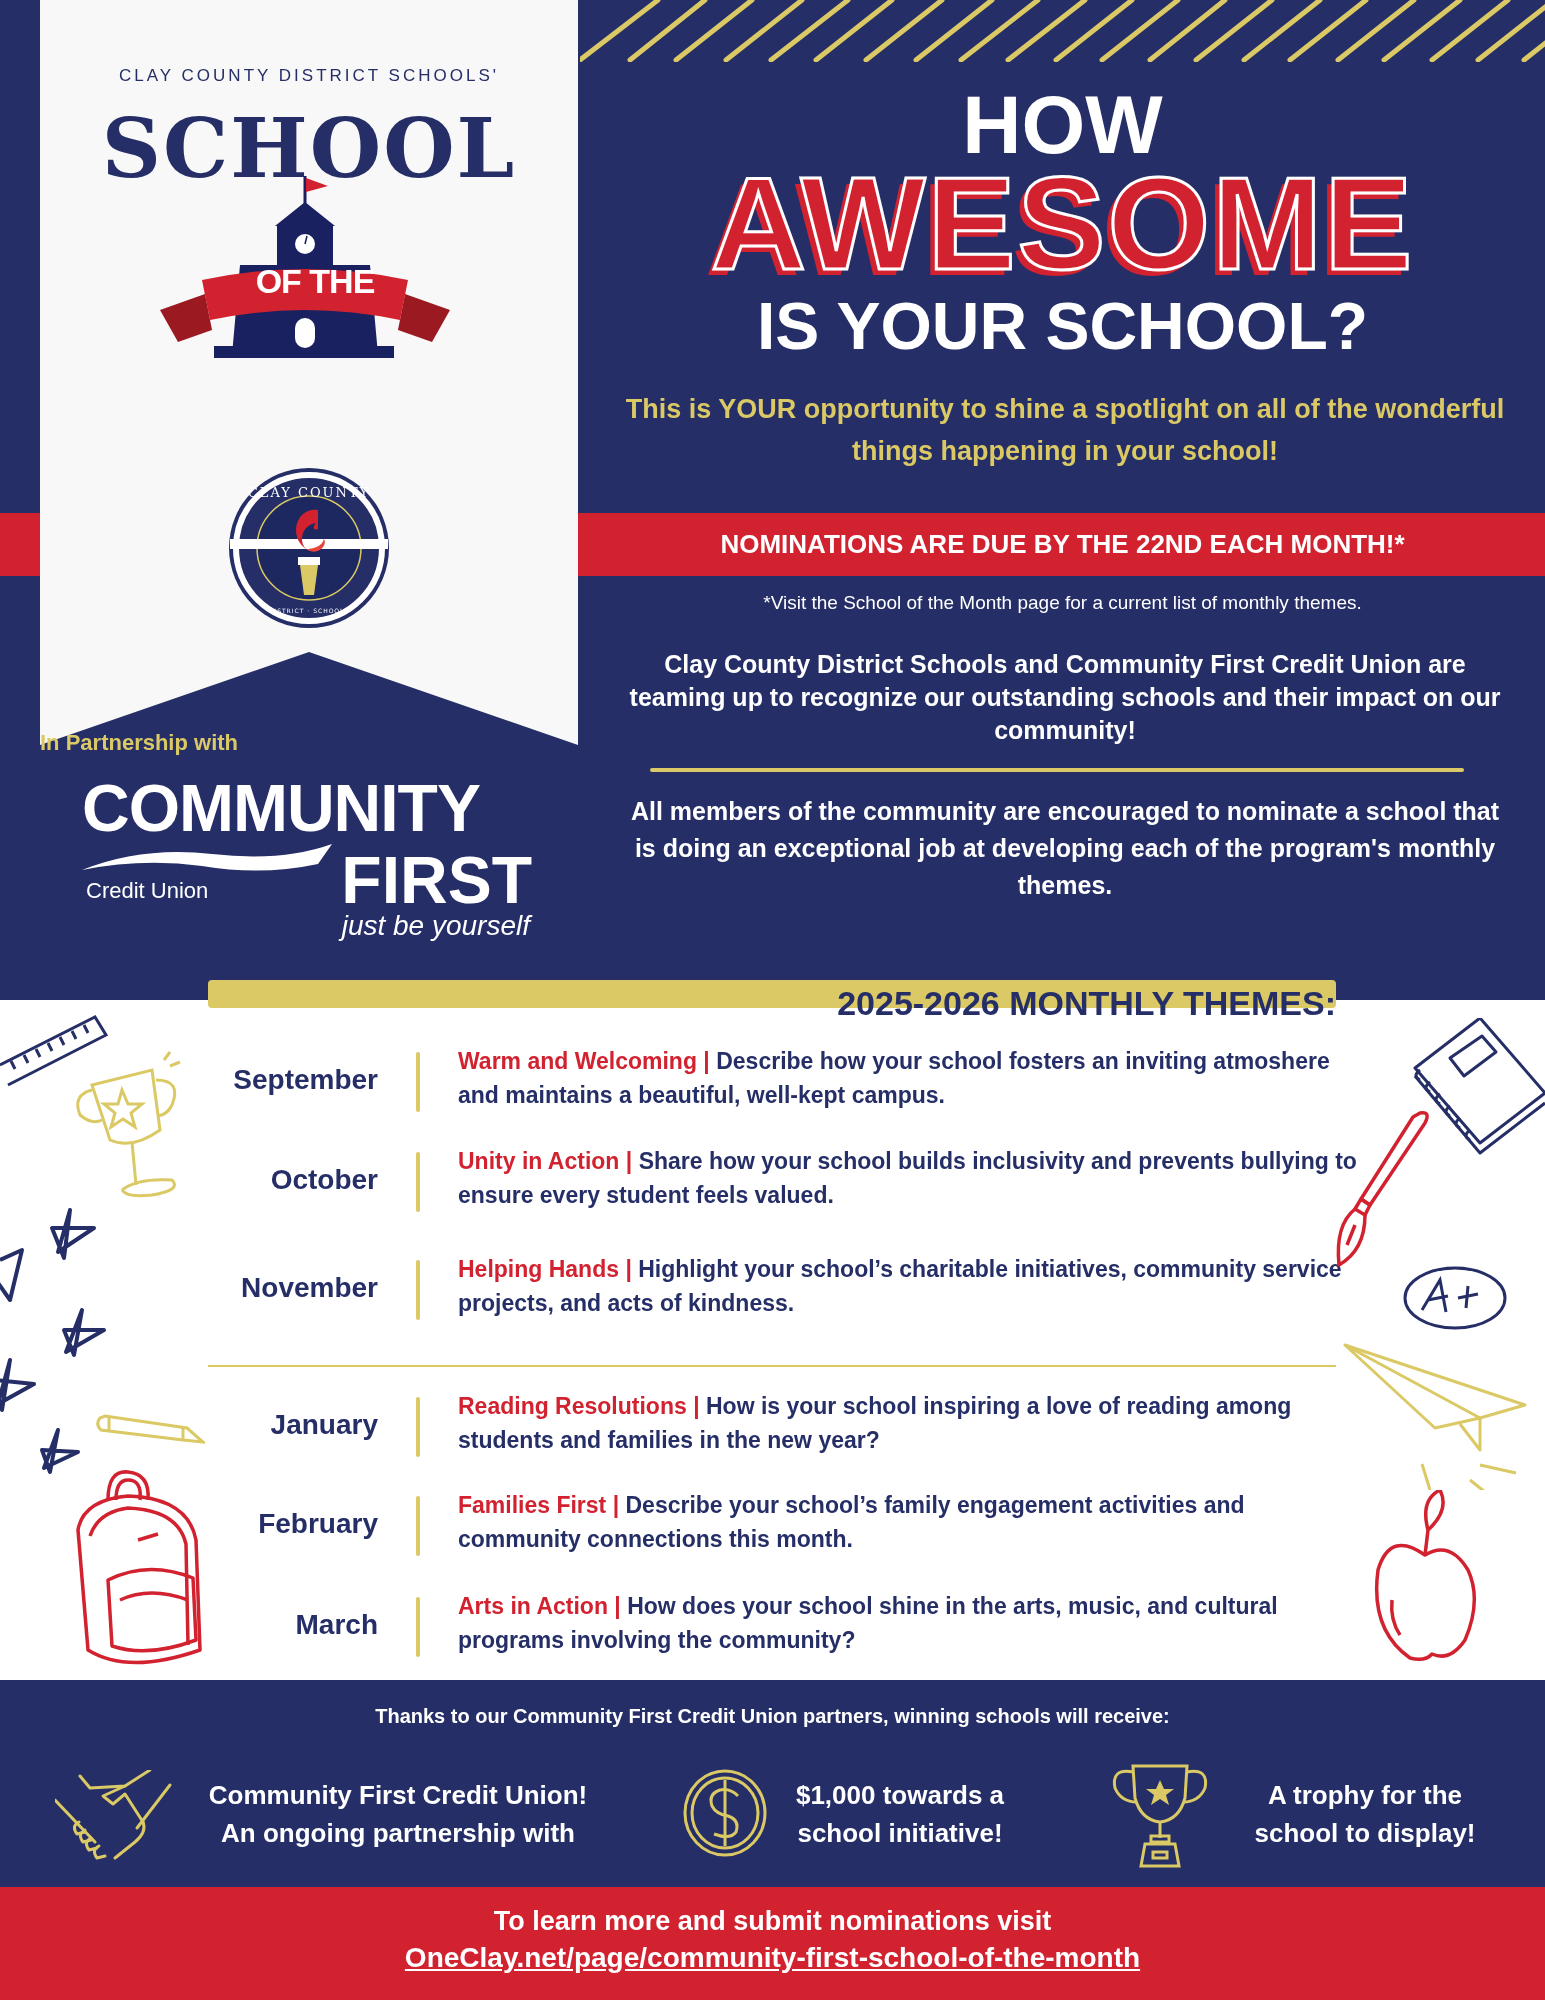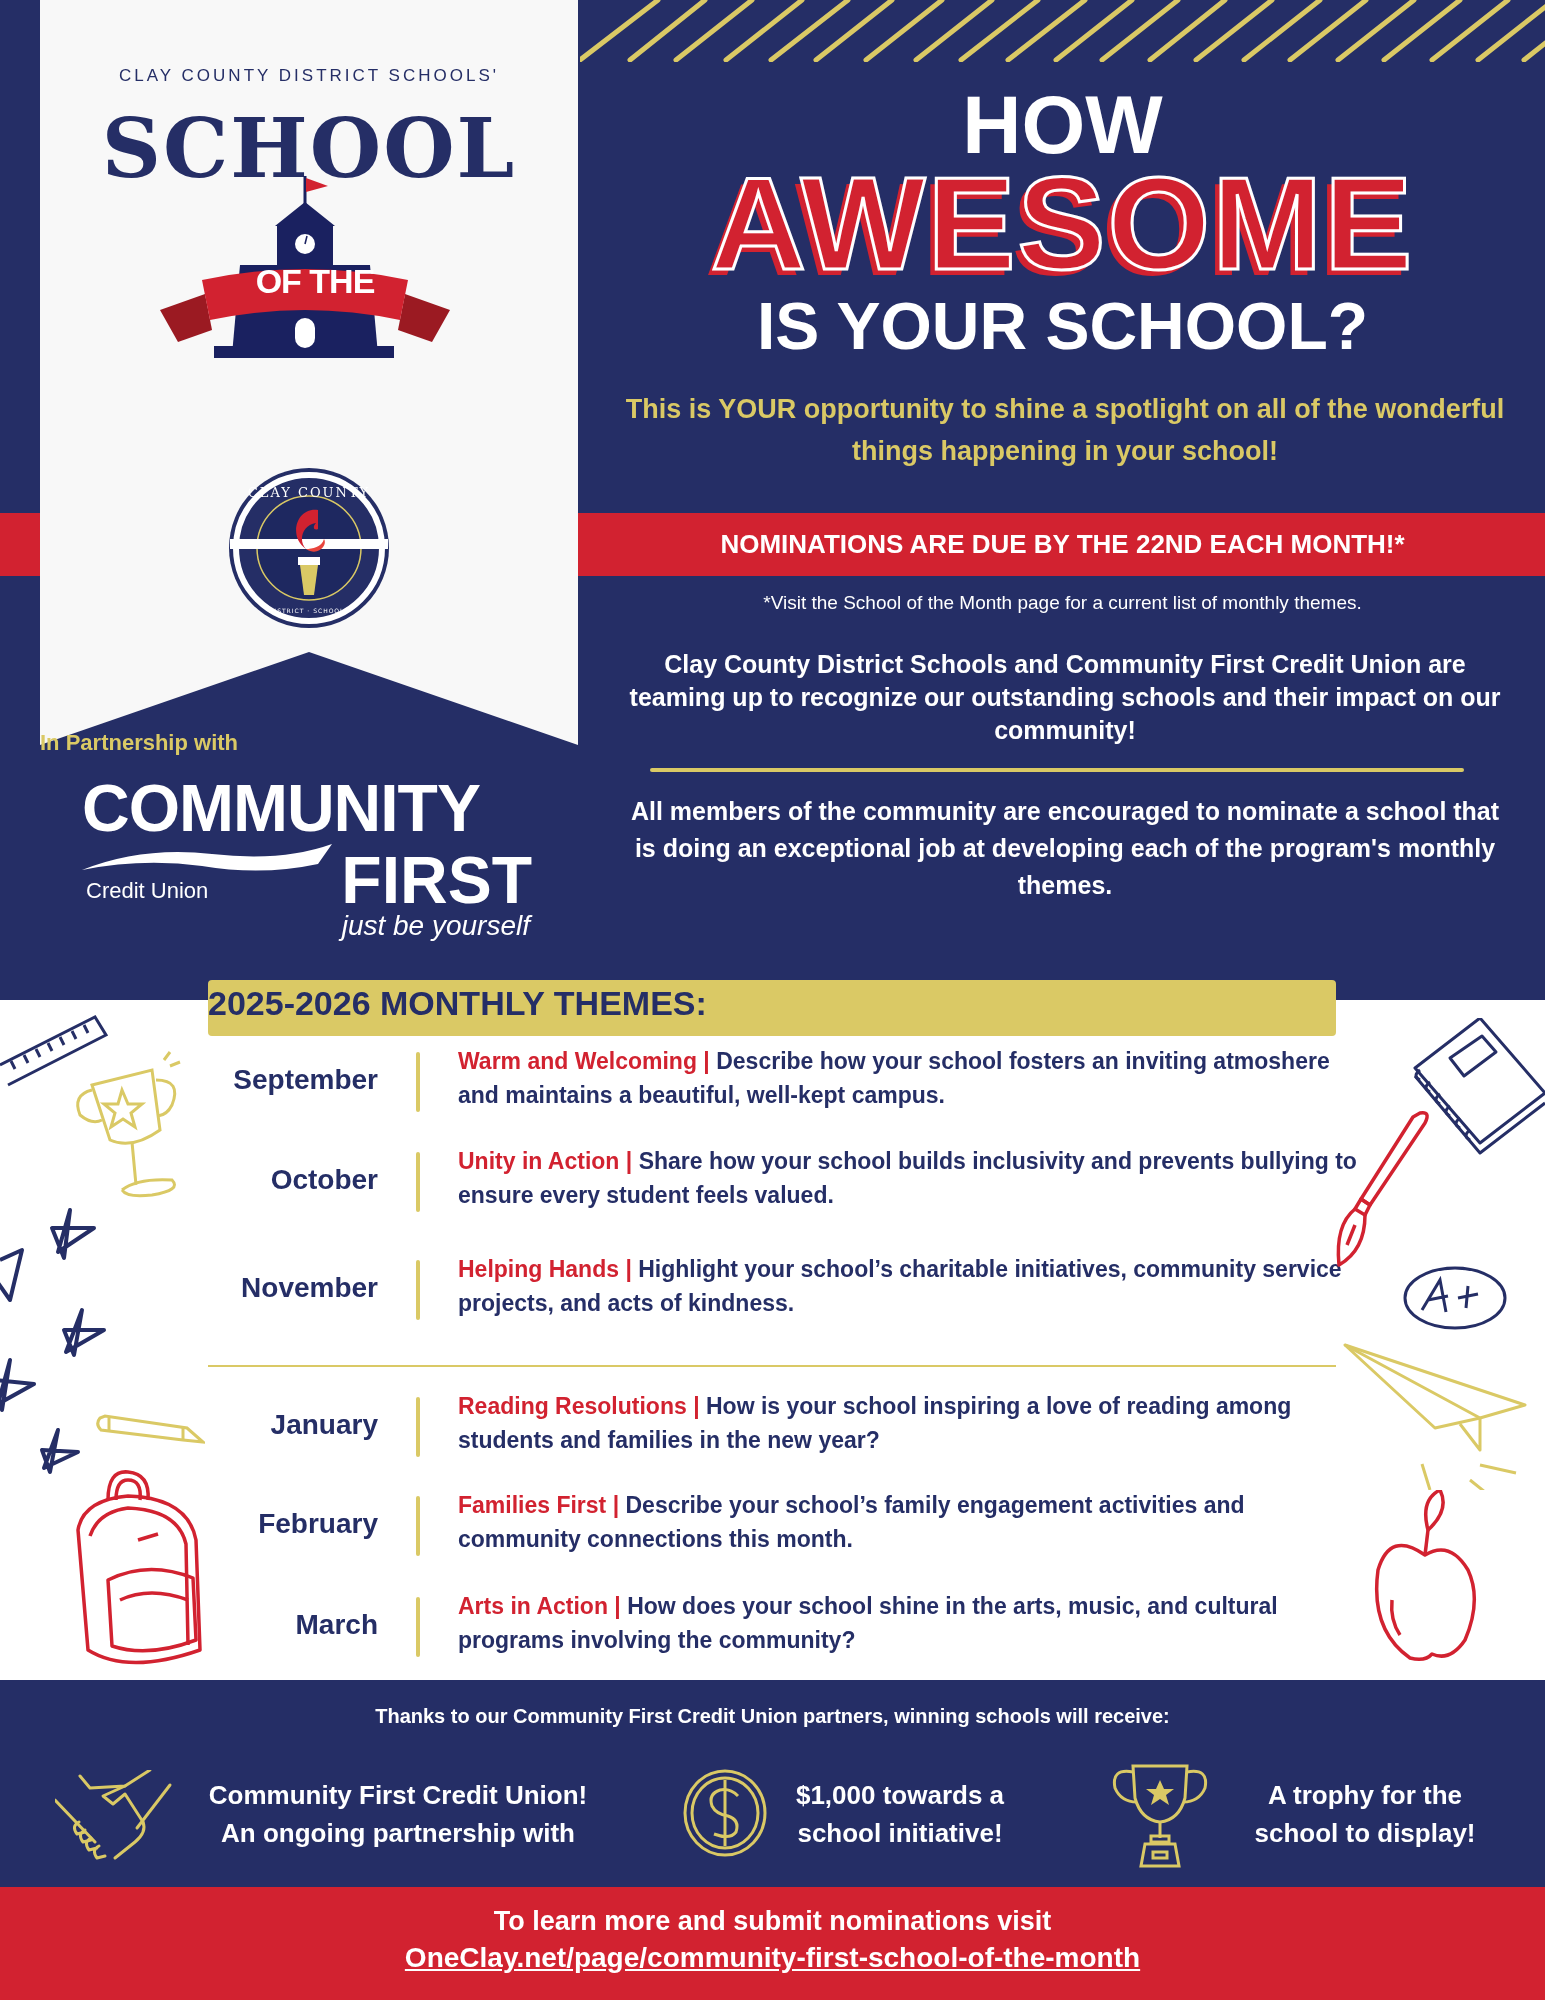--- a/index.html
+++ b/index.html
@@ -34,21 +34,21 @@
   #is-your { position: absolute; left: 580px; width: 965px; top: 288px; text-align: center; font-weight: bold; font-size: 66px; color: #fff; }
   #tagline { position: absolute; left: 600px; width: 930px; top: 388px; text-align: center; font-weight: bold; font-size: 27px; line-height: 42px; color: #dac965; }
   #deadline { position: absolute; left: 580px; width: 965px; top: 529px; text-align: center; font-weight: bold; font-size: 26px; color: #fff; }
   #footnote { position: absolute; left: 580px; width: 965px; top: 592px; text-align: center; font-size: 19px; color: #fff; }
   #partner-text { position: absolute; left: 620px; width: 890px; top: 648px; text-align: center; font-size: 25px; line-height: 33px; color: #fff; font-weight: bold; }
   #gold-rule-top { position: absolute; left: 650px; width: 814px; top: 768px; height: 4px; background: #dac965; border-radius: 2px; }
   #encourage-text { position: absolute; left: 620px; width: 890px; top: 793px; text-align: center; font-size: 25px; line-height: 37px; color: #fff; font-weight: bold; }
 
   
   #themes { position: absolute; left: 0; top: 1000px; width: 1545px; height: 680px; background: #fff; }
-  #themes-header { position: absolute; left: 208px; top: 980px; width: 1128px; height: 56px; background: #dac965; border-radius: 4px; text-align: left; font-weight: bold; font-size: 34px; line-height: 46px; color: #252e66; }
+  #themes-header { position: absolute; left: 208px; top: 980px; width: 1128px; height: 28px; background: #dac965; border-radius: 4px; text-align: right; font-weight: bold; font-size: 34px; line-height: 46px; color: #252e66; }
   .theme-row { position: absolute; left: 0; width: 1545px; height: 70px; }
   .theme-month { position: absolute; right: 1167px; top: 12px; font-weight: bold; font-size: 28px; color: #252e66; text-align: right; white-space: nowrap; }
   .theme-bar { position: absolute; left: 416px; top: 0; width: 4px; height: 60px; background: #dac965; border-radius: 2px; }
   .theme-text { position: absolute; left: 458px; top: -8px; width: 900px; font-size: 23px; line-height: 34px; color: #252e66; font-weight: bold; }
   .theme-title { color: #d22230; }
   #themes-divider { position: absolute; left: 208px; top: 1365px; width: 1128px; height: 2px; background: #dac965; }
 
   
   .doodle { position: absolute; }
 

